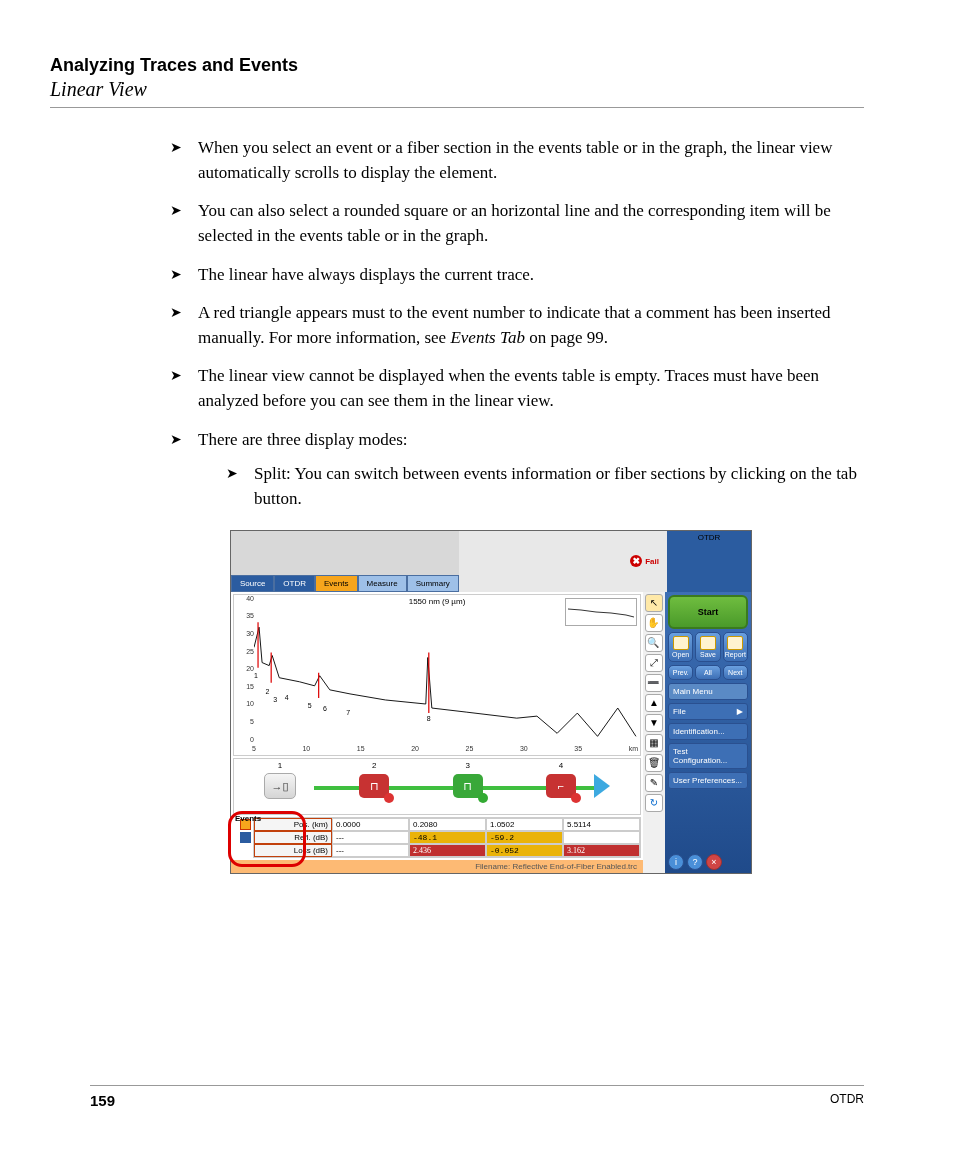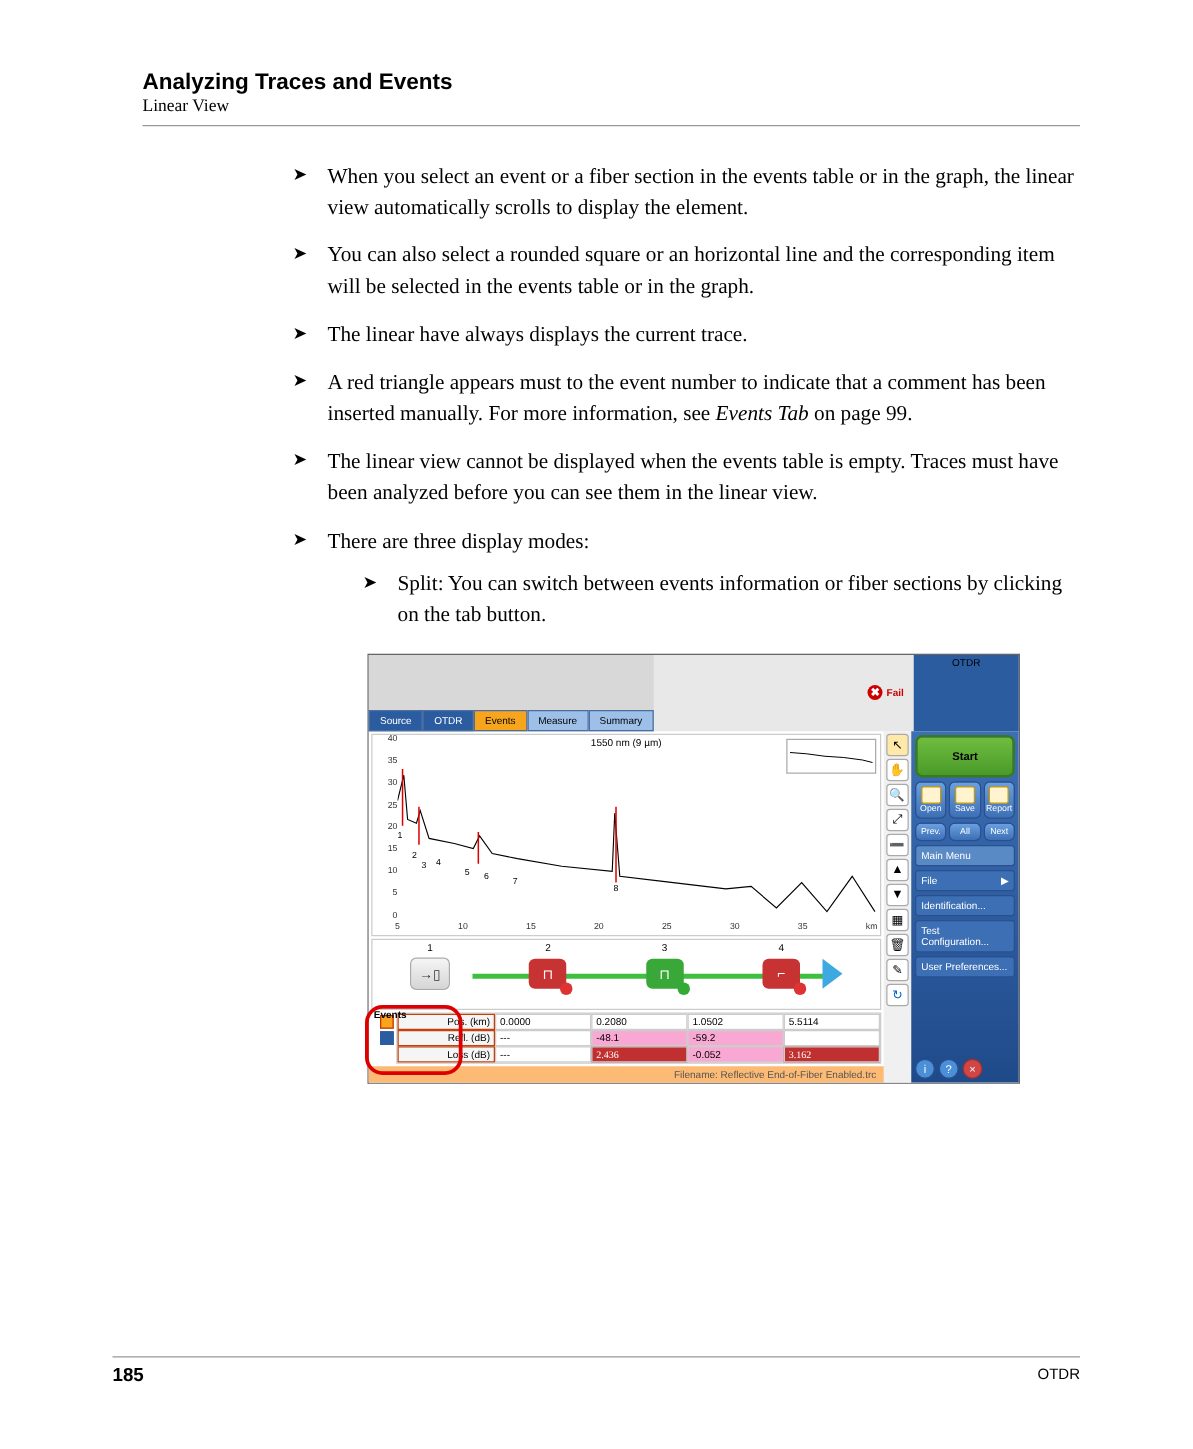--- a/index.html
+++ b/index.html
@@ -1,18 +1,18 @@
 <!DOCTYPE html>
 <html><head>
 <meta charset="utf-8">
 <style>
   html,body{margin:0;padding:0;background:#fff;font-family:Georgia,'Times New Roman',serif;color:#000;}
-  .page{width:954px;height:1159px;position:relative;box-sizing:border-box;padding:55px 90px 40px 114px;}
+  .page{width:954px;height:1159px;position:relative;box-sizing:border-box;padding:55px 90px 40px 50px;}
   .chapter-title{font-family:Verdana,Arial,sans-serif;font-weight:700;font-size:18px;margin:0 0 2px 0;}
-  .section-title{font-size:14px;margin:0 0 6px 0;}
+  .section-title{font-style:italic;font-size:20px;margin:0 0 6px 0;}
   .rule{border:none;border-top:1px solid #999;margin:0 0 28px 0;}
   .bullets{margin:0 0 0 120px;padding:0;list-style:none;}
   .bullets>li{position:relative;font-size:17px;line-height:1.45;margin:0 0 14px 0;padding-left:28px;text-align:left;}
   .bullets>li::before{content:'➤';position:absolute;left:0;top:2px;font-size:14px;color:#000;}
   .sub-bullets{margin:10px 0 0 28px;padding:0;list-style:none;}
   .sub-bullets>li{position:relative;font-size:17px;line-height:1.45;padding-left:28px;}
   .sub-bullets>li::before{content:'➤';position:absolute;left:0;top:2px;font-size:14px;color:#000;}
   .ital{font-style:italic;}
   .screenshot-wrap{margin:18px 0 0 180px;width:520px;border:1px solid #666;background:#e8e8e8;font-family:Tahoma,Arial,sans-serif;font-size:8px;}
   
@@ -41,21 +41,21 @@
   .ss-node-gap{flex:1;}
   .ss-node-num{position:absolute;top:-13px;left:50%;transform:translateX(-50%);font-size:8px;color:#000;background:#fff;padding:0 2px;}
   .ss-node-fail{position:absolute;bottom:-5px;right:-5px;width:10px;height:10px;border-radius:50%;background:#d33;}
   .ss-node-pass{position:absolute;bottom:-5px;right:-5px;width:10px;height:10px;border-radius:50%;background:#3a3;}
   .ss-arrow-end{width:0;height:0;border-top:12px solid transparent;border-bottom:12px solid transparent;border-left:16px solid #3da9e0;z-index:2;}
   .ss-table{margin:2px;border:1px solid #ccc;}
   .ss-table-row{display:flex;font-size:8px;}
   .ss-table-hdr{width:70px;padding:1px 3px;border:1px solid #c2410c;background:#f5f5f5;text-align:right;}
   .ss-table-cell{flex:1;padding:1px 3px;border:1px solid #ccc;}
   .ss-table-cell.fail{background:#c03030;color:#fff;font-family:Liberation Serif, serif;}
-  .ss-table-cell.pass{background:#f9a8d4;}
+  .ss-table-cell.pass{background:#eab308;font-family:Liberation Mono, monospace;}
   .ss-events-label{position:absolute;font-size:8px;font-weight:700;}
   .ss-tabicons{width:24px;display:flex;flex-direction:column;align-items:center;gap:2px;padding:2px 0;}
   .ss-tabicons .ic{width:9px;height:9px;border:1px solid #c30;background:#f7a51c;}
   .ss-tabicons .ic.blue{background:#2b5ca0;border-color:#2b5ca0;}
   .redcircle{position:absolute;border:3px solid #d00;border-radius:14px;}
   .ss-filename{font-size:8px;text-align:right;padding:2px 6px;color:#555;background:#fdba74;}
   .ss-tools{width:18px;background:#f0f0f0;display:flex;flex-direction:column;gap:2px;padding:2px;}
   .ss-tool{width:16px;height:16px;border:1px solid #aaa;background:#fff;border-radius:3px;display:flex;align-items:center;justify-content:center;font-size:10px;}
   .ss-menu{width:80px;background:linear-gradient(#3d6fb5,#1f4a8a);color:#fff;padding:3px;display:flex;flex-direction:column;gap:3px;}
   .ss-menu-title{font-size:8px;text-align:center;padding:2px;}
@@ -249,16 +249,16 @@
         <div class="ss-bottom-icons">
           <div class="ss-circ">i</div>
           <div class="ss-circ">?</div>
           <div class="ss-circ red2">×</div>
         </div>
       </div>
     </div>
   </div>
 
   <div class="footer">
-    <span class="pg">185</span>
+    <span class="pg">159</span>
     <span class="doc">OTDR</span>
   </div>
 </div>
 
 </body></html>

